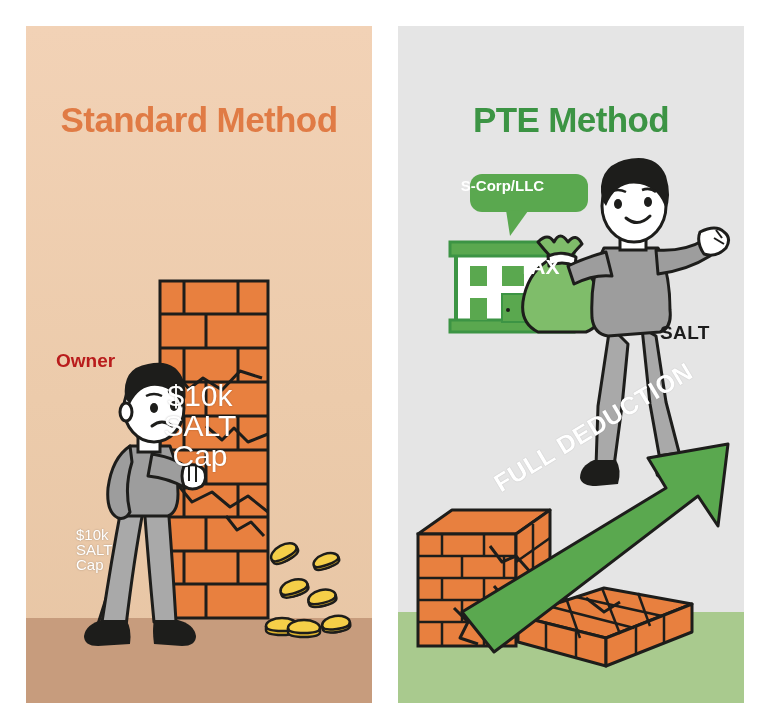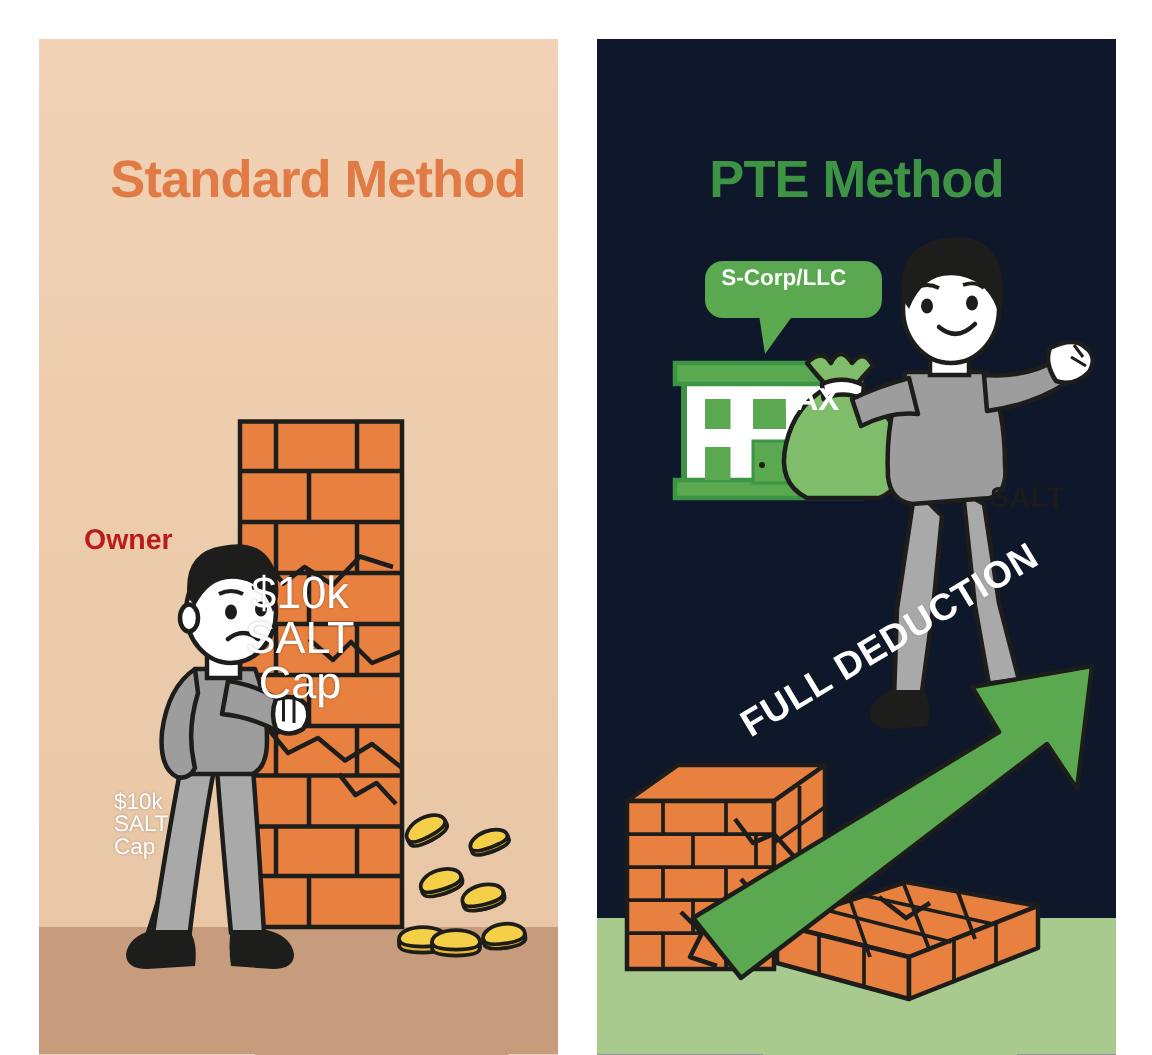--- a/index.html
+++ b/index.html
@@ -28,32 +28,32 @@
     top: 26px;
     width: 346px;
     height: 677px;
     background: linear-gradient(180deg, #f2d2b6 0%, #eccbab 55%, #e7c5a4 100%);
   }
   #panel-right {
     left: 398px;
     top: 26px;
     width: 346px;
     height: 677px;
-    background: #0f172a;
+    background: #e5e5e5;
   }
   .panel-title {
     position: absolute;
     top: 74px;
     width: 100%;
     text-align: center;
     font-size: 35px;
     font-weight: bold;
     letter-spacing: -0.6px;
   }
-  #title-left { color: #e07b45; margin-left: 13px; }
+  #title-left { color: #e07b45; }
   #title-right { color: #3c9444; }
 
   .ground {
     position: absolute;
     left: 0;
     width: 100%;
     bottom: 0;
   }
   #ground-left {
     height: 85px;
@@ -111,21 +111,21 @@
     position: absolute;
     left: 660px;
     top: 322px;
     font-size: 19px;
     font-weight: bold;
     color: #1c1c1c;
     letter-spacing: 0.4px;
   }
   .bubble-text {
     position: absolute;
-    left: 470px;
+    left: 450px;
     top: 177px;
     width: 105px;
     text-align: center;
     color: #ffffff;
     font-size: 15px;
     font-weight: bold;
   }
   #tax-text {
     position: absolute;
     left: 519px;

